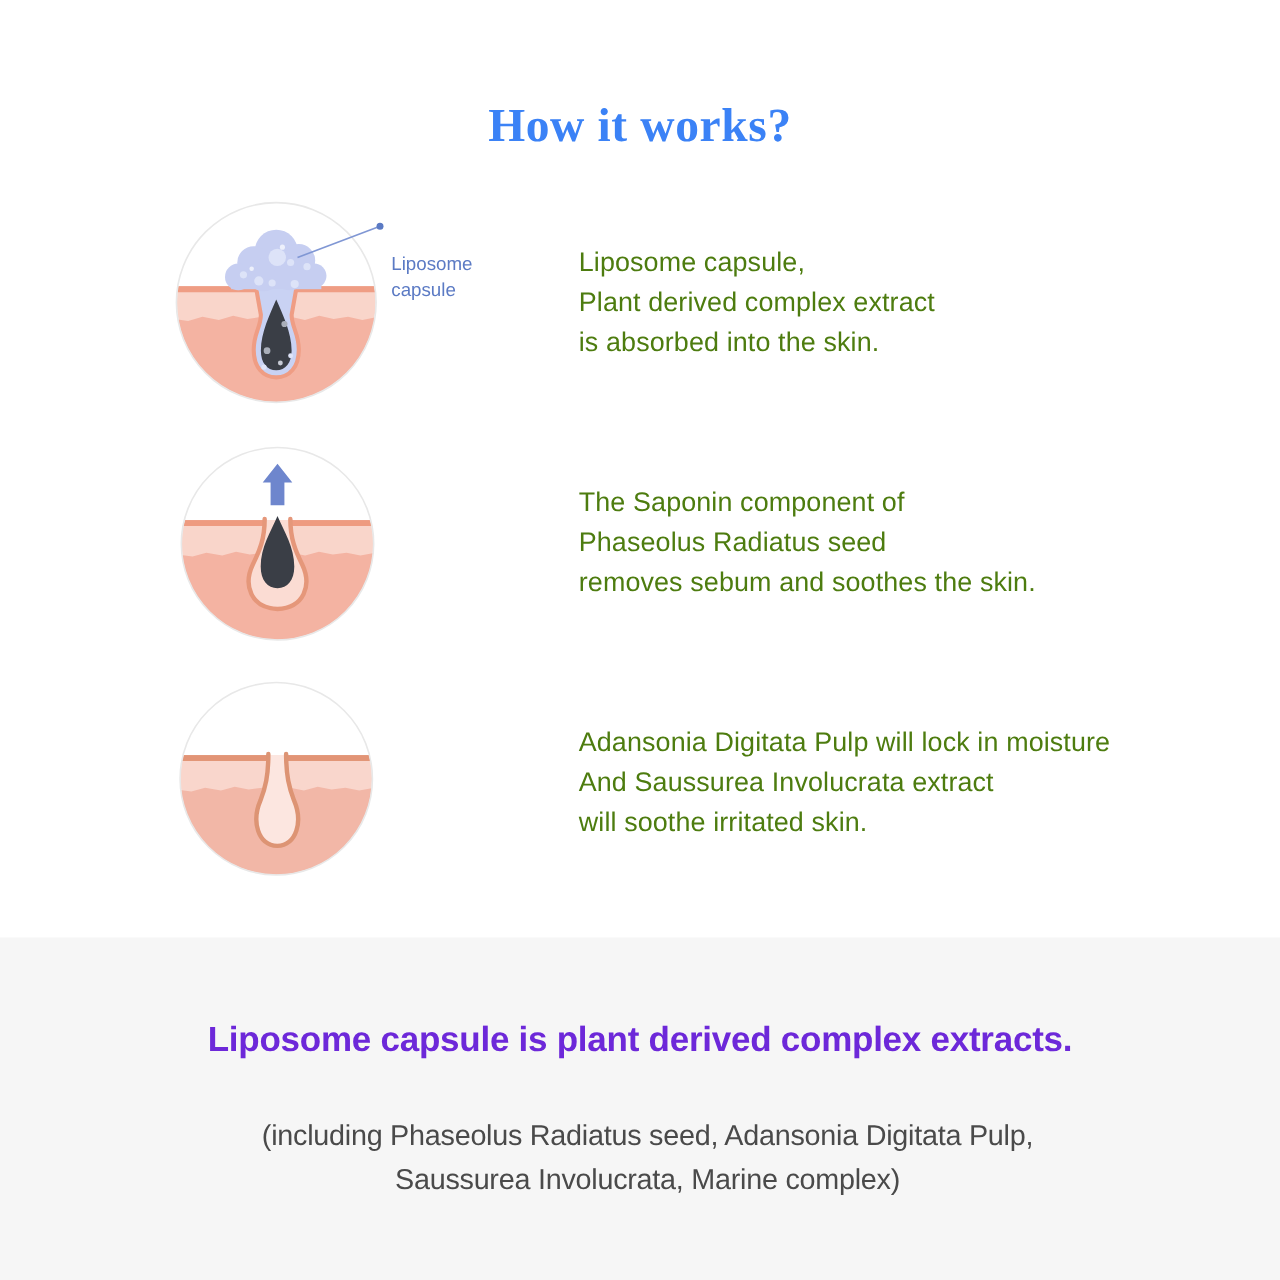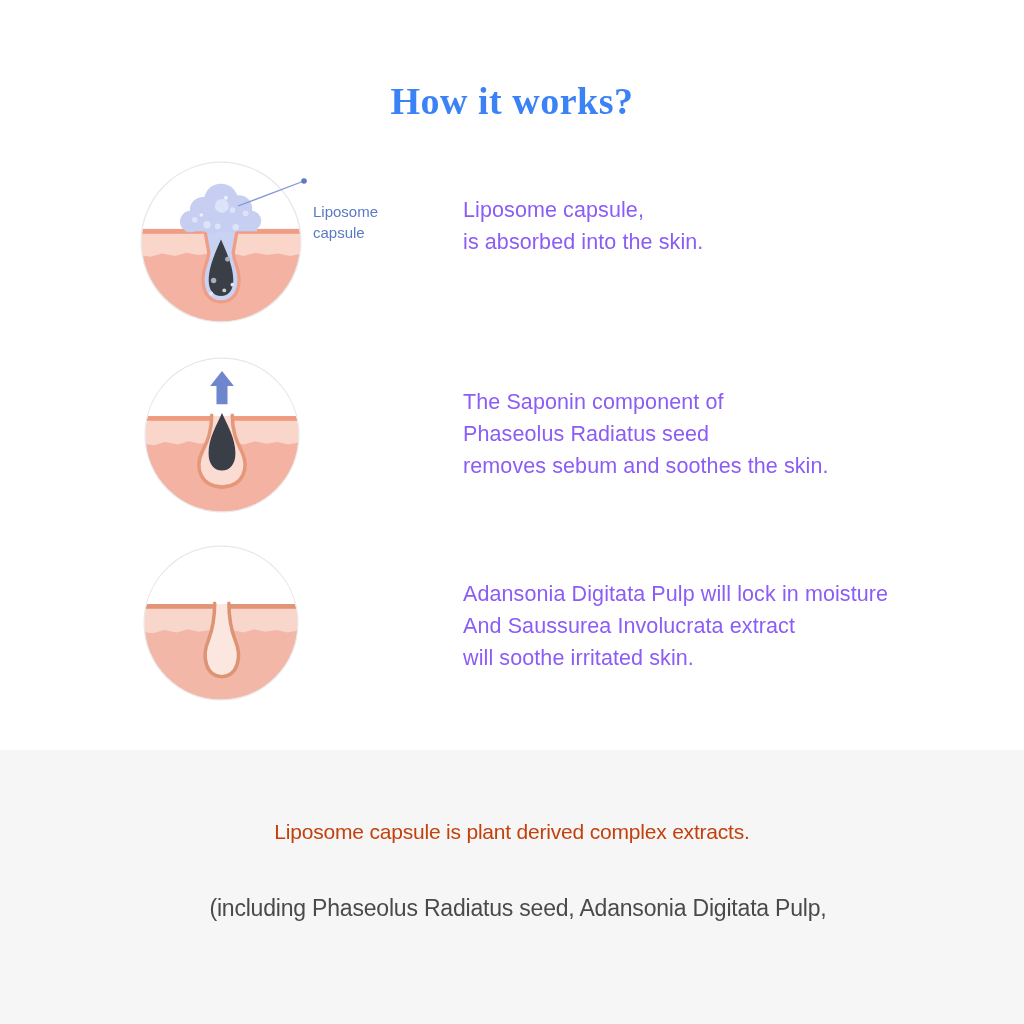--- a/index.html
+++ b/index.html
@@ -14,31 +14,31 @@
     color:#3b82f6;letter-spacing:.5px;margin:0;
   }
   .illu{position:absolute;}
   .callout{
     position:absolute;left:313px;top:165px;width:78px;
     font-size:15px;line-height:21px;color:#5b7ac4;margin-top:36px;
   }
   .callout-pointer{position:absolute;left:230px;top:172px;}
   .step-text{
     position:absolute;left:463px;
-    font-size:21.5px;line-height:32px;color:#8b5cf6;letter-spacing:.1px;
+    font-size:21.5px;line-height:32px;color:#4d7c0f;letter-spacing:.1px;
   }
   .step-text-1{top:194px;}
   .step-text-2{top:386px;}
   .step-text-3{top:578px;}
   .footer{
     position:absolute;left:0;top:750px;width:1024px;height:274px;
     background:#f6f6f6;text-align:center;
   }
   .footer-headline{
-    margin:63px 0 0 0;font-size:21px;font-weight:400;color:#c2410c;
+    margin:63px 0 0 0;font-size:28px;font-weight:700;color:#6d28d9;
     letter-spacing:-.2px;line-height:38px;
   }
   .footer-sub{
     margin:40px 0 0 12px;font-size:23px;line-height:35px;color:#4a4a4a;
     letter-spacing:-.2px;
   }
 </style>
 </head>
 <body>
 
@@ -89,20 +89,21 @@
 </svg>
 
 <svg class="callout-pointer" width="82" height="42">
   <line x1="8" y1="34" x2="74" y2="9" stroke="#8097d4" stroke-width="1.3"></line>
   <circle cx="74" cy="9" r="2.8" fill="#5b7ac4"></circle>
 </svg>
 <div class="callout">Liposome capsule</div>
 
 <div class="step-text step-text-1">
   <div>Liposome capsule,</div>
+  <div>Plant derived complex extract</div>
   <div>is absorbed into the skin.</div>
 </div>
 
 <svg class="illu" style="left:143px;top:356px;" width="158" height="158" viewBox="0 0 200 200">
   <defs>
       <clipPath id="clipB">
         <circle cx="100" cy="100" r="97"></circle>
       </clipPath>
     </defs>
   <g clip-path="url(#clipB)">
@@ -144,14 +145,15 @@
 <div class="step-text step-text-3">
   <div>Adansonia Digitata Pulp will lock in moisture</div>
   <div>And Saussurea Involucrata extract</div>
   <div>will soothe irritated skin.</div>
 </div>
 
 <div class="footer">
   <p class="footer-headline">Liposome capsule is plant derived complex extracts.</p>
   <p class="footer-sub">
     <span>(including Phaseolus Radiatus seed, Adansonia Digitata Pulp,</span><br>
+    <span>Saussurea Involucrata, Marine complex)</span>
   </p>
 </div>
 
 </body></html>

